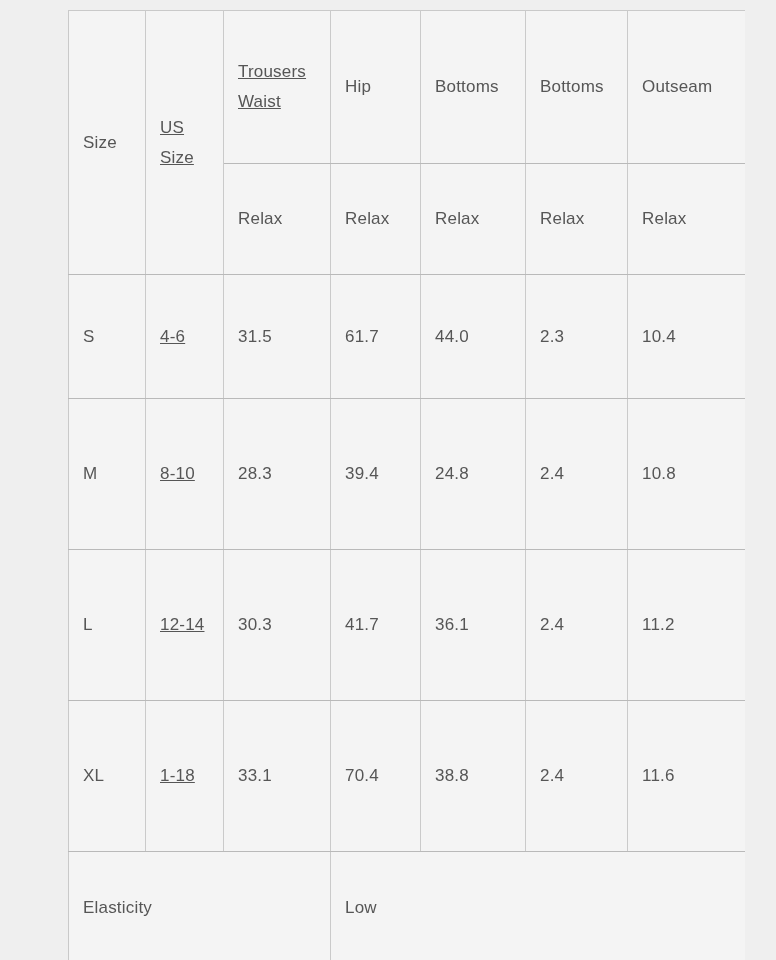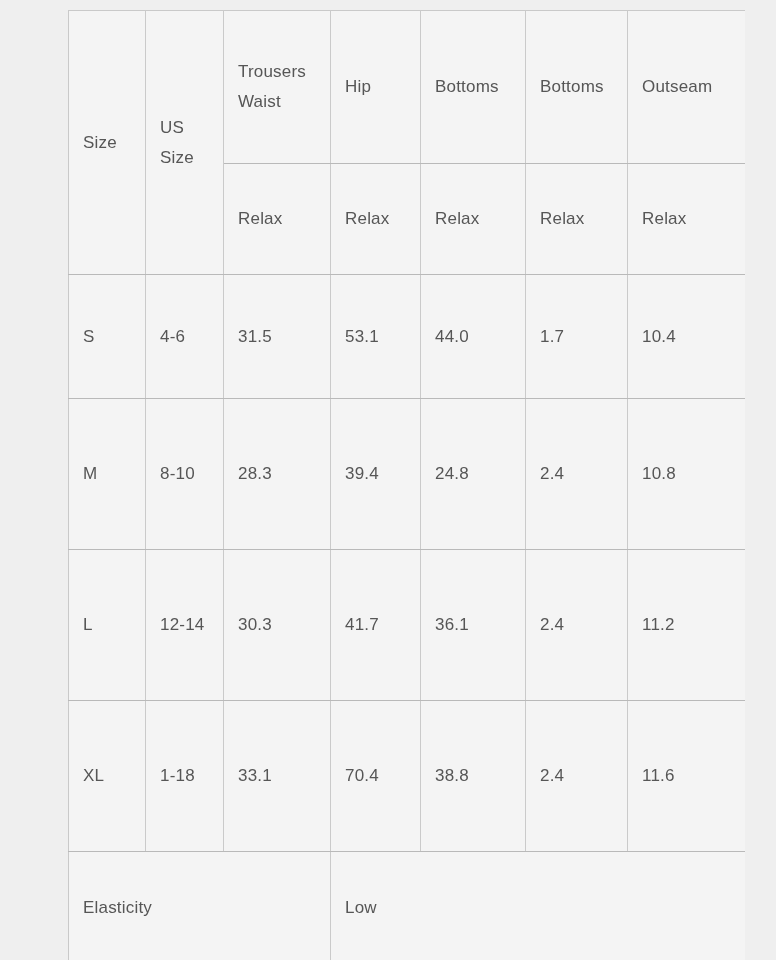--- a/index.html
+++ b/index.html
@@ -65,21 +65,21 @@
 
   tr.header-top    th { height: 152px; }
   tr.header-bottom th { height: 110px; }
   tr.data-row      td { height: 123px; }
   tr.data-row.tall td { height: 150px; }
   tr.elasticity-row td { height: 112px; border-bottom: none; }
 
   .hdr-span-rows {
     vertical-align: middle;
   }
-  .wrapcell { word-break: break-word; }
+  .wrapcell { word-break: break-word; text-decoration: underline; }
 </style>
 </head>
 <body>
 
 <div class="page">
   <div class="size-table-wrap">
     <table class="size-table">
       <colgroup>
         <col class="c-size">
         <col class="c-ussize">
@@ -105,23 +105,23 @@
           <th>Relax</th>
           <th>Relax</th>
           <th>Relax</th>
         </tr>
       </thead>
       <tbody>
         <tr class="data-row">
           <td>S</td>
           <td class="wrapcell">4-6</td>
           <td>31.5</td>
-          <td>53.1</td>
+          <td>61.7</td>
           <td>44.0</td>
-          <td>1.7</td>
+          <td>2.3</td>
           <td>10.4</td>
         </tr>
         <tr class="data-row tall">
           <td>M</td>
           <td class="wrapcell">8-10</td>
           <td>28.3</td>
           <td>39.4</td>
           <td>24.8</td>
           <td>2.4</td>
           <td>10.8</td>

